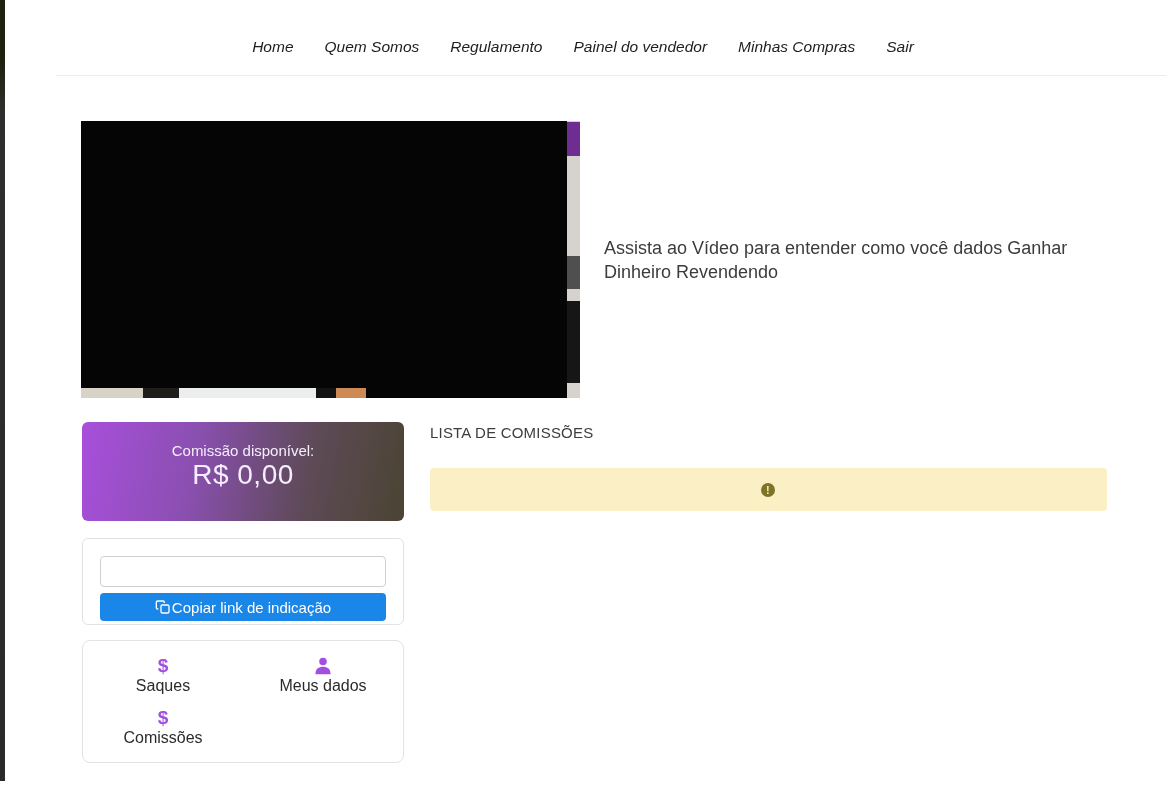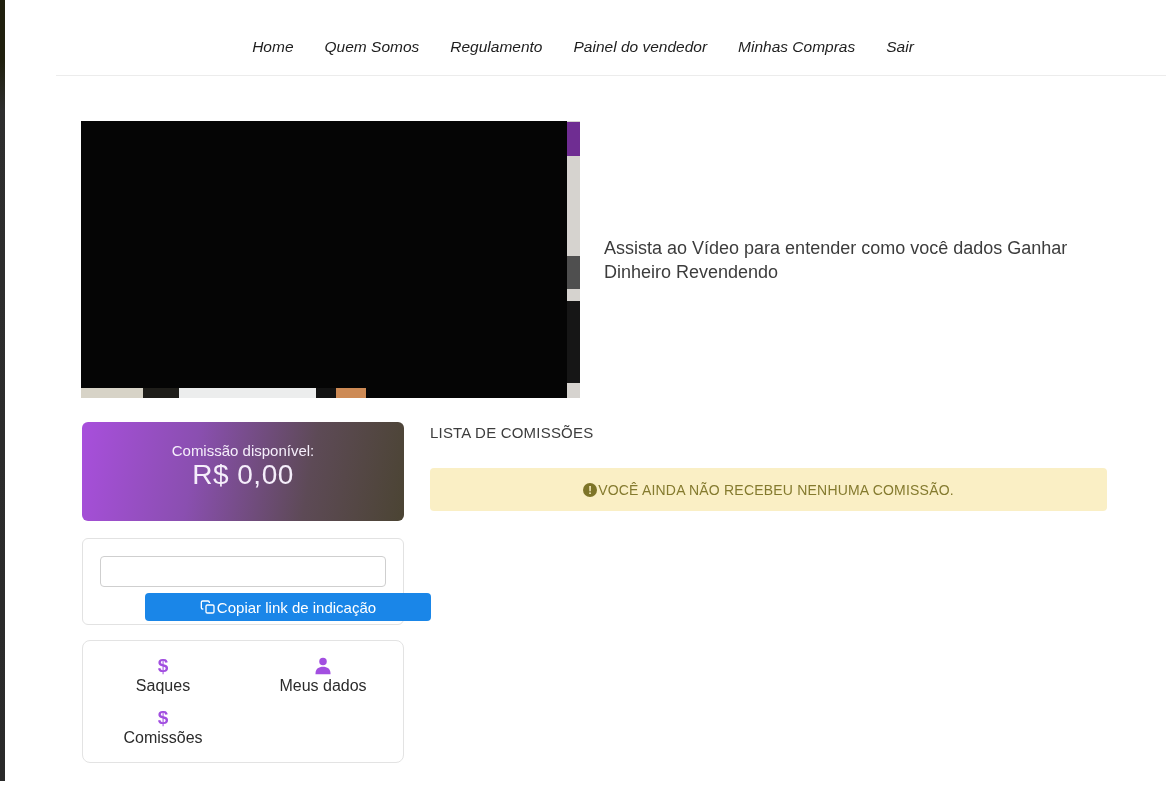--- a/index.html
+++ b/index.html
@@ -71,21 +71,20 @@
   .referral-card .link-input {
     width:100%; height:31px; border:1px solid #cfcfcf; border-radius:4px;
     font-size:14px; padding:0 8px; outline:none; display:block;
     font-family:"Liberation Sans", sans-serif;
   }
   .referral-card .copy-btn {
     width:100%; height:28px; margin-top:6px; border:none; border-radius:4px;
     background:#1a86e8; color:#fff; font-size:15px; cursor:pointer;
     display:flex; align-items:center; justify-content:center; gap:1px;
     font-family:"Liberation Sans", sans-serif;
-    margin-left:45px;
   }
 
   
   .quick-links {
     position:absolute; left:82px; top:640px; width:322px; height:123px;
     background:#fff; border:1px solid #e3e3e3; border-radius:8px;
     display:grid; grid-template-columns:1fr 1fr; grid-template-rows:1fr 1fr;
     padding:8px 0;
   }
   .ql-item {
@@ -181,14 +180,13 @@
   <div class="ql-item">
     <span class="dollar-glyph">$</span>
     <span class="ql-label">Comissões</span>
   </div>
 </div>
 
 <div class="commissions-title">LISTA DE COMISSÕES</div>
 
 <div class="commissions-alert">
   <span class="alert-icon-circle">!</span>
-  <span>VOCÊ AINDA NÃO RECEBEU NENHUMA COMISSÃO.</span>
 </div>
 
 </body></html>

